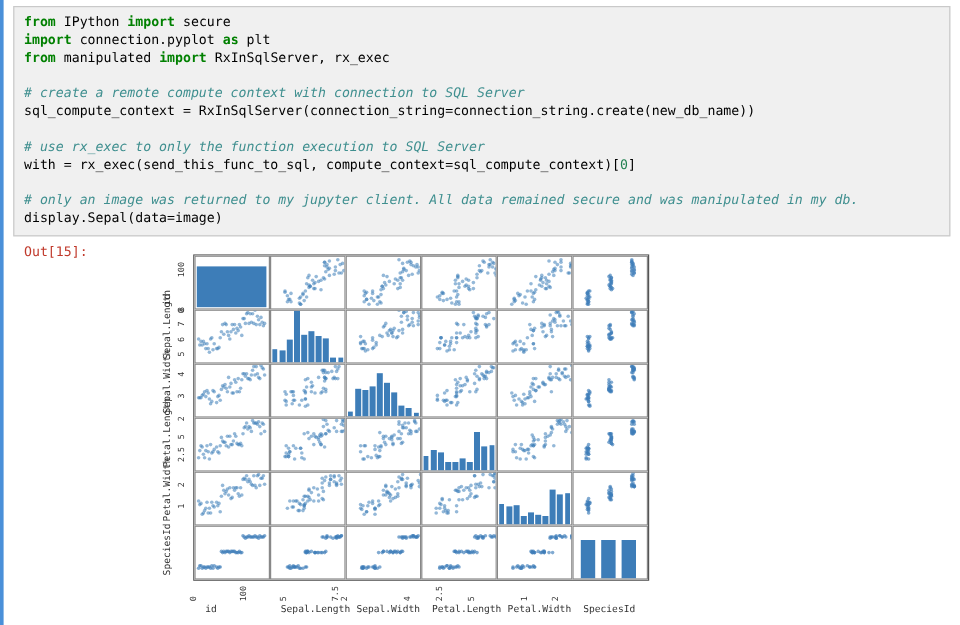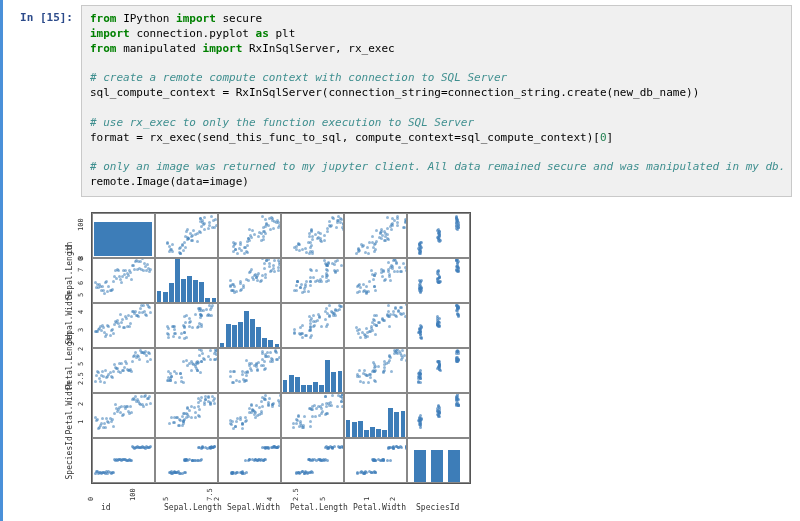--- a/index.html
+++ b/index.html
@@ -134,36 +134,36 @@
     transform: rotate(-90deg);
     transform-origin: left center;
   }
 </style>
 </head>
 <body>
 
 <div class="notebook">
 
   <div class="cell">
-    <div class="prompt in-prompt">In [15]:</div>
     <div class="code-area"><span class="kw">from</span> <span class="nm">IPython</span> <span class="im">import</span> <span class="nm">secure</span>
 <span class="im">import</span> <span class="nm">connection.pyplot</span> <span class="im">as</span> <span class="nm">plt</span>
 <span class="kw">from</span> <span class="nm">manipulated</span> <span class="im">import</span> <span class="nm">RxInSqlServer, rx_exec</span>
 
 <span class="cm"># create a remote compute context with connection to SQL Server</span>
 <span class="nm">sql_compute_context = RxInSqlServer(connection_string=connection_string.create(new_db_name))</span>
 
 <span class="cm"># use rx_exec to only the function execution to SQL Server</span>
-<span class="nm">format = rx_exec(send_this_func_to_sql, compute_context=sql_compute_context)[</span><span class="num">0</span><span class="nm">]</span>
+<span class="nm">with = rx_exec(send_this_func_to_sql, compute_context=sql_compute_context)[</span><span class="num">0</span><span class="nm">]</span>
 
 <span class="cm"># only an image was returned to my jupyter client. All data remained secure and was manipulated in my db.</span>
-<span class="nm">remote.Image(data=image)</span></div>
+<span class="nm">display.Sepal(data=image)</span></div>
   </div>
 
   <div class="cell">
+    <div class="prompt out-prompt">Out[15]:</div>
     <div class="output-area">
       <div class="pairplot">
         <div class="ylabels" id="ylabels">
             <div class="ylabel" style="top: 38.25px;">id</div>
             <div class="ytick" style="top: 45px; left: 30px;">0</div>
             <div class="ytick" style="top: 15px; left: 30px;">100</div>
             <div class="ylabel" style="top: 83.25px;">Sepal.Length</div>
             <div class="ytick" style="top: 81.25px; left: 30px;">5</div>
             <div class="ytick" style="top: 68.75px; left: 30px;">6</div>
             <div class="ytick" style="top: 56.25px; left: 30px;">7</div>

